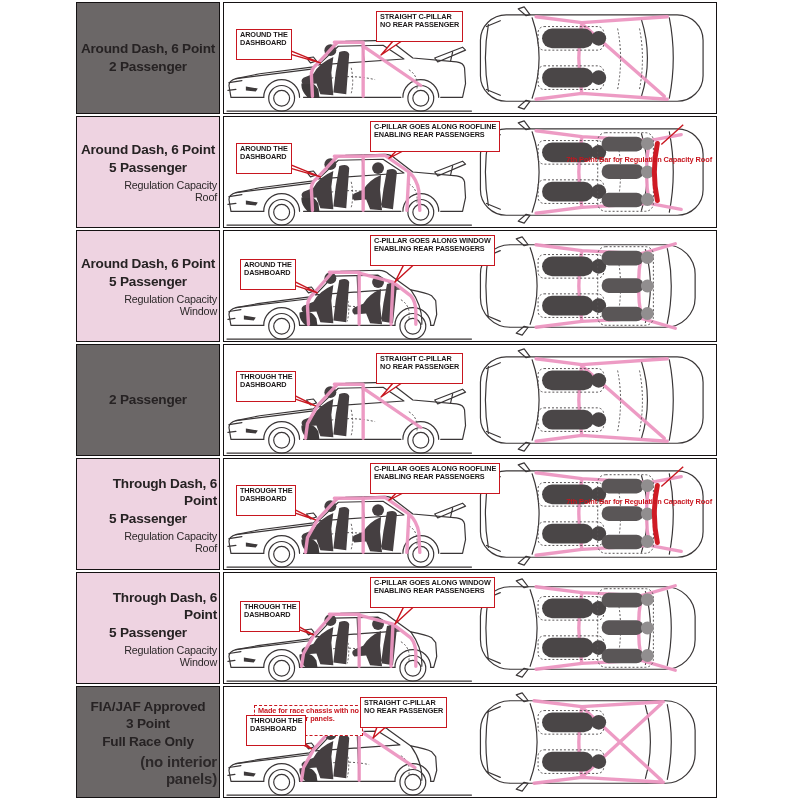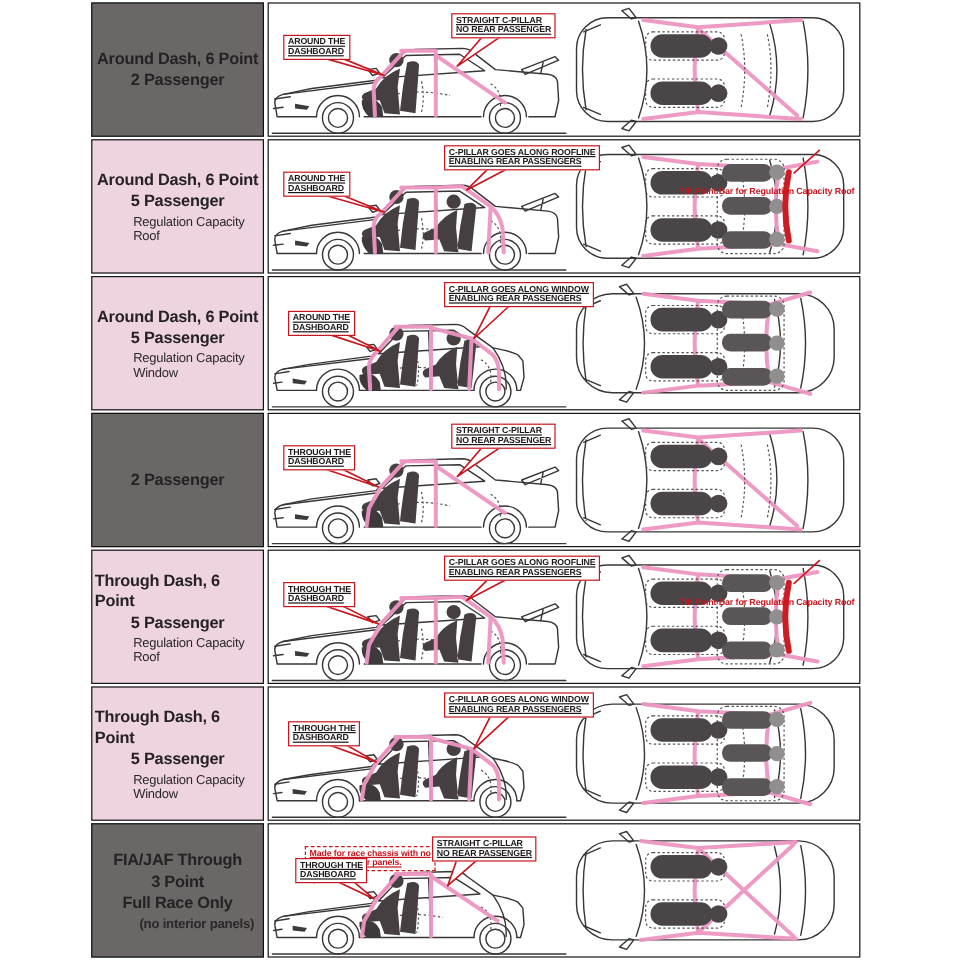--- a/index.html
+++ b/index.html
@@ -1,27 +1,27 @@
 <!DOCTYPE html>
 <html><head>
 <meta charset="utf-8">
 <style>
   html,body{margin:0;padding:0;background:#fff;}
   body{width:800px;height:800px;position:relative;font-family:"Liberation Sans",sans-serif;overflow:hidden;}
   .sheet{position:absolute;left:76px;top:2px;width:641px;}
   .row{display:flex;height:112px;margin-bottom:2px;}
-  .label{width:138px;margin-right:3px;border:1px solid #151213;display:flex;flex-direction:column;justify-content:center;align-items:center;text-align:left;padding:16px 2px;}
+  .label{width:138px;margin-right:3px;border:1px solid #151213;display:flex;flex-direction:column;justify-content:center;align-items:center;text-align:right;padding:16px 2px;}
   .label.gray{background:#6b6767;}
   .label.pink{background:#eed3e1;}
   .label .t{font-weight:bold;font-size:13.6px;line-height:1.3;color:#262223;letter-spacing:-0.2px;}
   .label .s{font-size:10.8px;color:#2c2829;margin-top:2px;letter-spacing:-0.2px;margin-left:32px;}
-  .label .s.b{font-weight:bold;font-size:11px;}
+  .label .s.b{font-weight:bold;font-size:15px;}
   .diagram{position:relative;flex:1;border:1.5px solid #151213;background:#fff;}
   .art{position:absolute;left:0;top:0;width:100%;height:100%;}
-  .ann{position:absolute;background:#fff;border:1.5px solid #c8161f;padding:1px 3px 1px 3px;font-size:7.3px;font-weight:bold;line-height:1.15;color:#1c1819;letter-spacing:-0.1px;white-space:nowrap;z-index:3;text-decoration:underline;}
+  .ann{position:absolute;background:#fff;border:1.5px solid #c8161f;padding:1px 3px 11px 3px;font-size:7.3px;font-weight:bold;line-height:1.15;color:#1c1819;letter-spacing:-0.1px;white-space:nowrap;z-index:3;}
   .ann.race{border-style:dashed;border-width:1.3px;color:#c8161f;}
   .note{position:absolute;color:#c8161f;font-size:7.4px;font-weight:bold;z-index:3;letter-spacing:-0.1px;margin-top:37px;}
   
   .car{stroke:#3a3637;stroke-width:1.2;fill:none;stroke-linejoin:round;stroke-linecap:round;}
   .carf{fill:#3e3a3b;stroke:none;}
   .dot{stroke:#555152;stroke-width:1;fill:none;stroke-dasharray:2,2;}
   .pk{stroke:#ec96c1;stroke-width:3.4;fill:none;stroke-linecap:round;stroke-linejoin:round;opacity:.95;}
   .rd{stroke:#cf1b24;stroke-width:5;fill:none;stroke-linecap:round;}
   .seat{fill:#453f41;stroke:none;}
   .crewA{fill:#4a4647;stroke:none;}
@@ -350,21 +350,21 @@
       </div>
       <div class="ann" style="left:146px;top:4px">
         <div>C-PILLAR GOES ALONG WINDOW</div>
         <div>ENABLING REAR PASSENGERS</div>
       </div>
     </div>
   </div>
 
   <div class="row">
     <div class="label gray">
-      <div class="t">FIA/JAF Through</div>
+      <div class="t">FIA/JAF Approved</div>
       <div class="t">3 Point</div>
       <div class="t">Full Race Only</div>
       <div class="s b">(no interior panels)</div>
     </div>
     <div class="diagram">
       <svg class="art" viewBox="0 0 495 112" preserveAspectRatio="none">
         <use href="#s-hatch"></use>
           <use href="#s-seatF"></use>
           <use href="#c-throughH"></use>
           <use href="#c-hoopH"></use>

